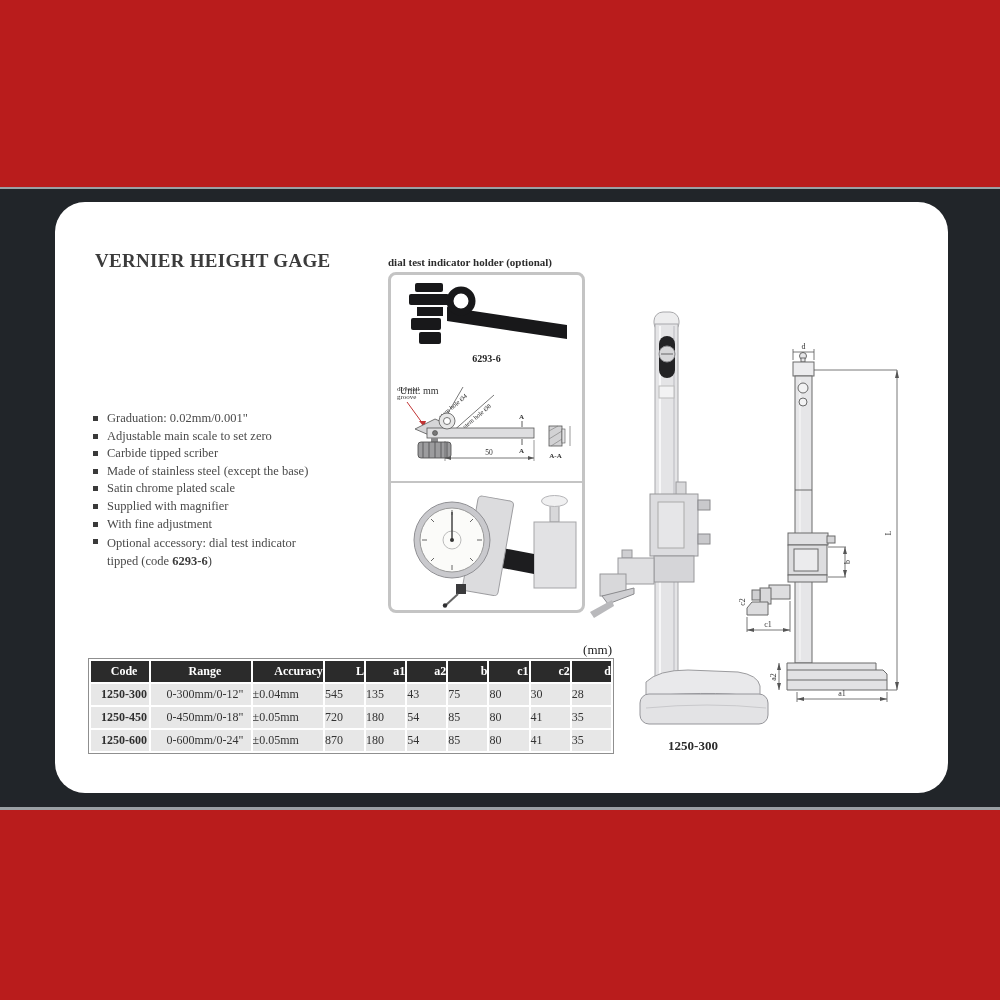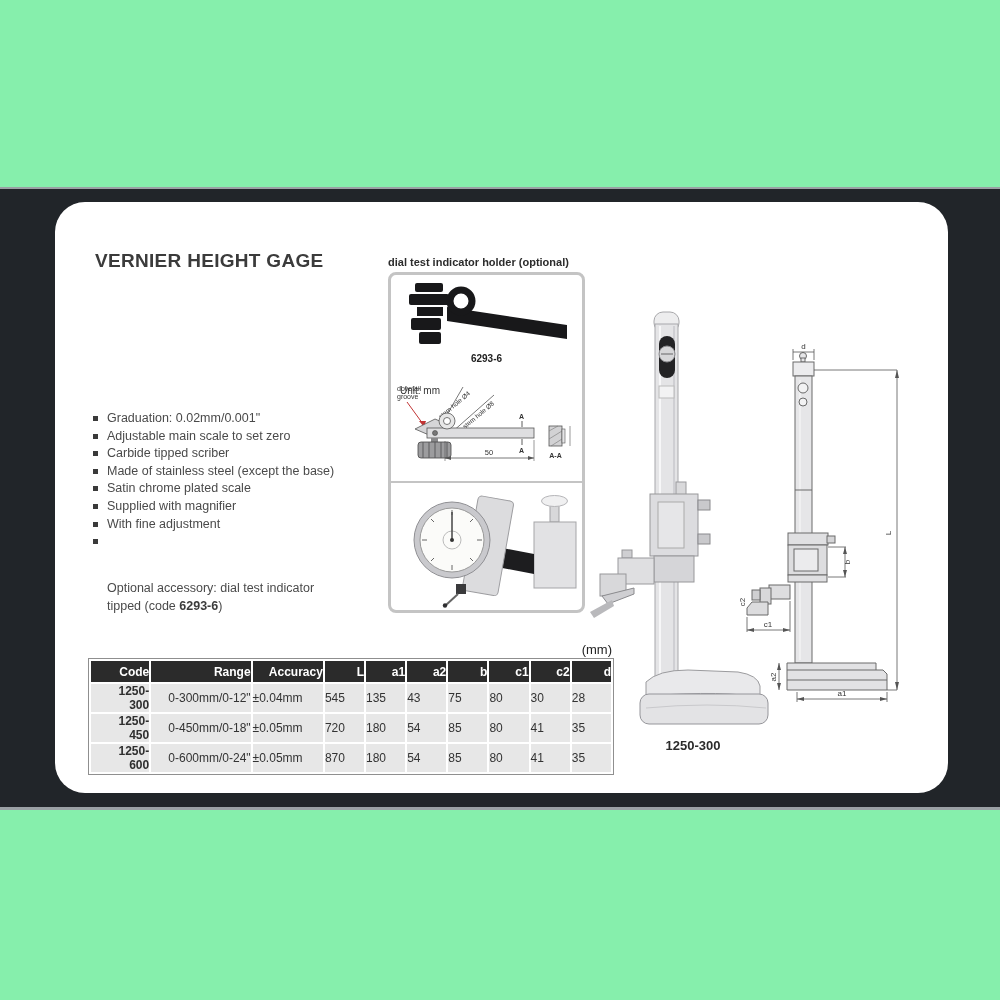--- a/index.html
+++ b/index.html
@@ -1,17 +1,17 @@
 <!DOCTYPE html>
 <html><head>
 <meta charset="utf-8">
 <style>
   html,body{margin:0;padding:0;}
-  .page{position:relative;width:1000px;height:1000px;background:#86efac;overflow:hidden;
-        font-family:Liberation Sans, sans-serif;}
+  .page{position:relative;width:1000px;height:1000px;background:#b91c1c;overflow:hidden;
+        font-family:Liberation Serif, serif;}
   .rule-top{position:absolute;left:0;top:187px;width:1000px;height:2px;background:#9aa0a4;}
   .dark-band{position:absolute;left:0;top:189px;width:1000px;height:618px;background:#212529;}
   .rule-bottom{position:absolute;left:0;top:807px;width:1000px;height:3px;background:#9aa0a4;}
   .card{position:absolute;left:55px;top:13px;width:893px;height:591px;background:#fff;border-radius:30px;}
 
   .title{position:absolute;left:40px;top:48px;font-size:19px;font-weight:bold;color:#3b3b3b;letter-spacing:.3px;}
   .acc-heading{position:absolute;left:333px;top:54px;font-size:11px;font-weight:bold;color:#2c2c2c;text-align:center;}
 
   .acc-box{position:absolute;left:333px;top:70px;width:191px;height:335px;border:3px solid #c4c4c4;border-radius:8px;background:#fff;}
   .acc-box svg{position:absolute;display:block;}
@@ -19,28 +19,28 @@
   .acc-code{position:absolute;left:0;top:78px;width:100%;text-align:center;font-size:10px;font-weight:bold;color:#222;}
   .acc-unit{position:absolute;left:9px;top:92px;font-size:10px;color:#333;margin-top:18px;}
   .diag-svg{left:0;top:104px;}
   .acc-divider{position:absolute;left:0;top:206px;width:100%;height:2px;background:#c4c4c4;}
   .dial-svg{left:3px;top:211px;}
 
   .features{position:absolute;left:38px;top:210px;width:280px;margin:0;padding:0;list-style:none;}
   .feat{display:flex;font-size:12.5px;line-height:13px;color:#4a4a4a;margin:0 0 4.6px 0;}
   .bullet{flex:none;width:5px;height:5px;background:#3a3a3a;margin:4px 9px 0 0;}
   .ftext b{color:#3c3c3c;}
-  .wrap .ftext{line-height:17.4px;margin-top:45px;}
+  .wrap .ftext{line-height:17.4px;}
 
   .mm-note{position:absolute;left:33px;top:440px;width:524px;text-align:right;font-size:13px;color:#222;}
   .table-wrap{position:absolute;left:33px;top:456px;width:524px;border:1px solid #8f8f8f;background:#fff;}
   .table-wrap table{border-collapse:separate;border-spacing:2px;width:100%;}
   .table-wrap th{background:#2b2b2b;color:#fff;font-size:12px;font-weight:bold;height:21px;text-align:right;padding:0;}
   .table-wrap td{background:#e7e7e7;color:#333;font-size:12px;height:21px;padding:0;}
-  .table-wrap .l{text-align:right;padding-left:8px;}
+  .table-wrap .l{text-align:center;padding-left:8px;}
   .table-wrap td.code{font-weight:bold;color:#2f2f2f;}
   .c-code{width:58px;}.c-range{width:99px;}.c-acc{width:70px;}.c-num{width:39px;}
 
   .product-svg{position:absolute;left:533px;top:80px;}
   .model-label{position:absolute;left:558px;top:536px;width:160px;text-align:center;font-size:13px;font-weight:bold;color:#2b2b2b;}
   .drawing-svg{position:absolute;left:683px;top:138px;}
 
   .dim-txt{font-size:8px;fill:#333;}
   .small-txt{font-size:7px;fill:#333;}
 </style>

